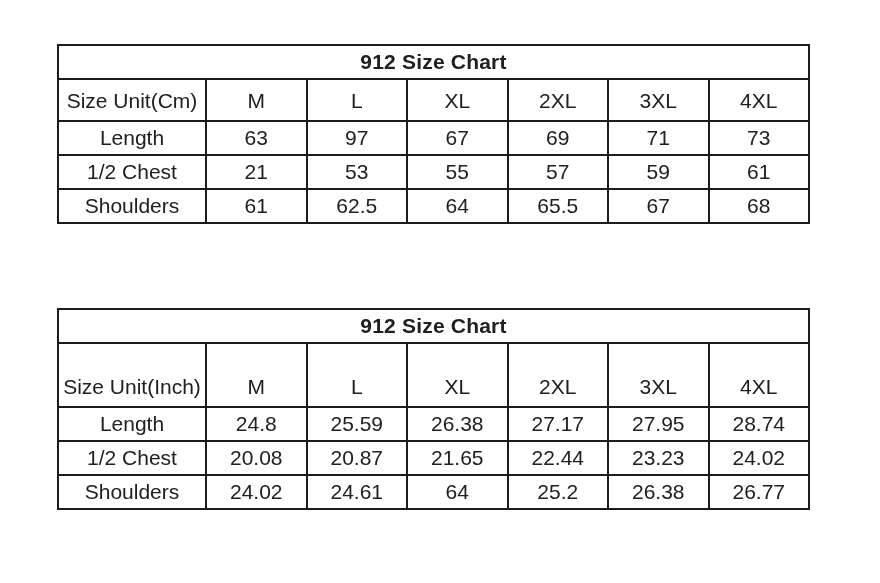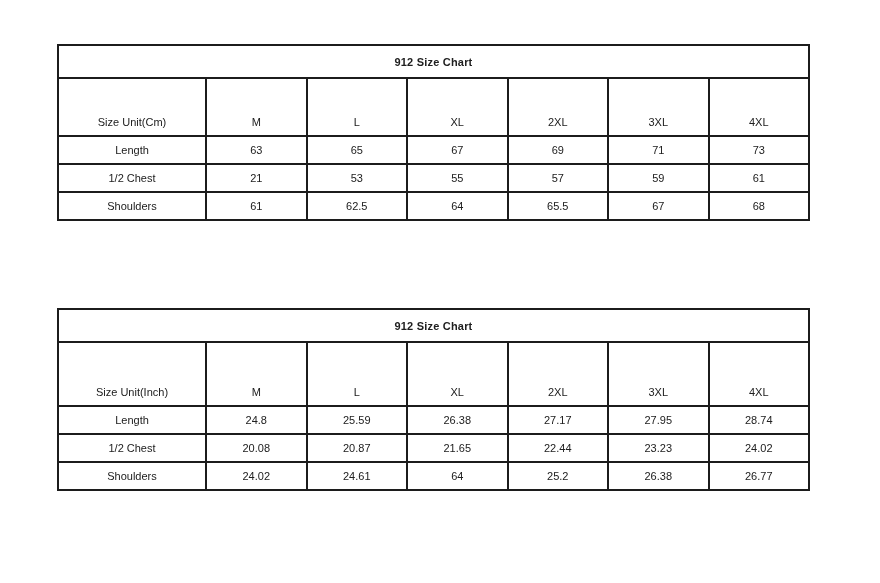--- a/index.html
+++ b/index.html
@@ -21,41 +21,41 @@
     table-layout: fixed;
     background: #ffffff;
   }
   #table-cm   { top: 44px; }
   #table-inch { top: 308px; }
 
   table.size-chart td {
     border: 2px solid #1c1c1c;
     text-align: center;
     vertical-align: middle;
-    font-size: 11px;
+    font-size: 21px;
     padding: 4px;
     color: #202020;
     background: #ffffff;
     overflow: hidden;
     white-space: nowrap;
   }
   col.c-label { width: 148px; }
 
   tr.title-row { height: 33px; }
   td.title {
     font-weight: bold;
     font-size: 17px;
     letter-spacing: 0.2px;
   }
 
   tr.header-row td {
     vertical-align: bottom;
     padding-bottom: 7px;
   }
-  #table-cm   tr.header-row { height: 58px; }
+  #table-cm   tr.header-row { height: 42px; }
   #table-inch tr.header-row { height: 64px; }
 
   tr.data-row { height: 28px; }
 </style>
 </head>
 <body>
 
 <main>
   <table id="table-cm" class="size-chart">
       <colgroup>
@@ -76,21 +76,21 @@
           <td>M</td>
           <td>L</td>
           <td>XL</td>
           <td>2XL</td>
           <td>3XL</td>
           <td>4XL</td>
         </tr>
         <tr class="data-row">
           <td class="label">Length</td>
           <td>63</td>
-          <td>65</td>
+          <td>97</td>
           <td>67</td>
           <td>69</td>
           <td>71</td>
           <td>73</td>
         </tr>
         <tr class="data-row">
           <td class="label">1/2 Chest</td>
           <td>21</td>
           <td>53</td>
           <td>55</td>

